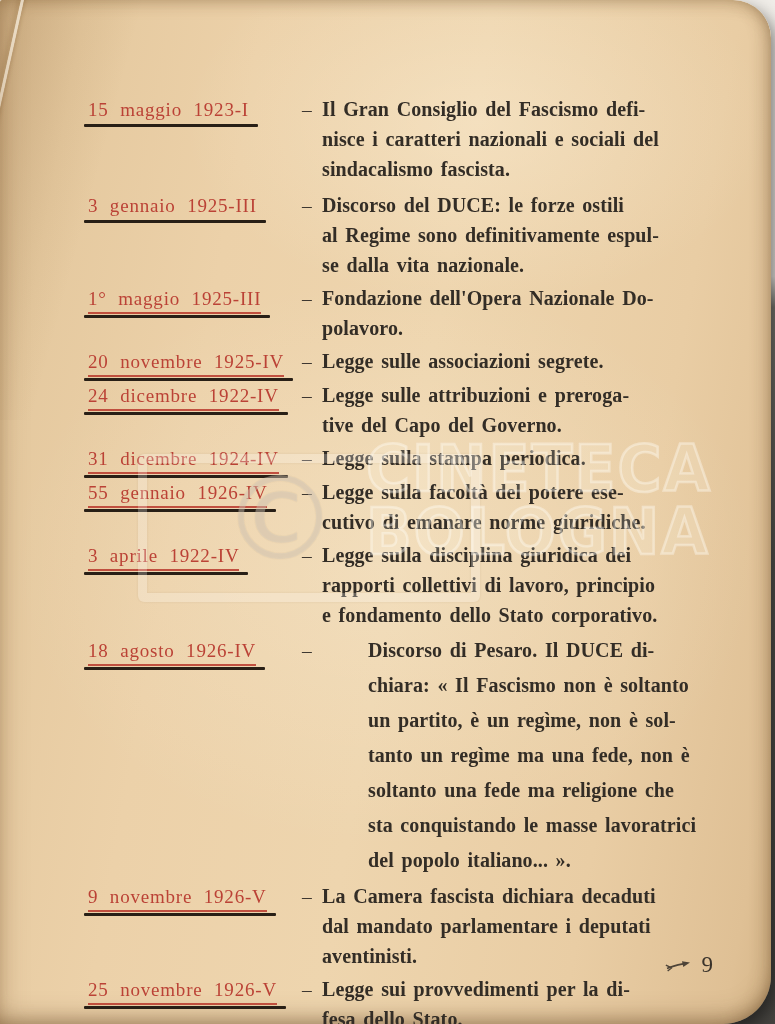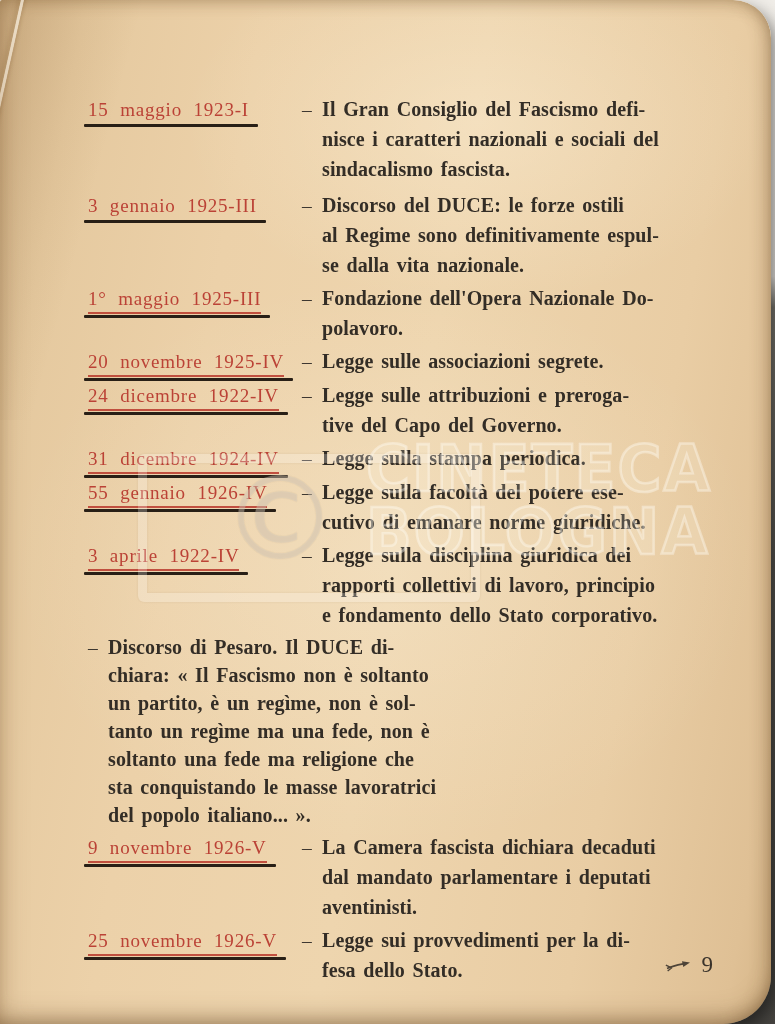--- a/index.html
+++ b/index.html
@@ -54,21 +54,21 @@
     background:#281f16;border-radius:1px;
   }
   .entry.u-single .date{border-bottom-color:transparent;text-align:right;}
   .entry.u-single .date::after{height:3.5px;bottom:-4px;}
   .dash-cell{width:20px;flex:0 0 20px;font-size:19.5px;color:#35302a;}
   .desc{
     width:352px;flex:0 0 352px;
     font-size:20px;line-height:30px;white-space:pre-line;
     letter-spacing:.1px;word-spacing:2.5px;color:#332d26;font-weight:bold;
   }
-  .entry.tight .desc{line-height:28px;}
+  .entry.tight .desc{line-height:35px;margin-left:46px;}
   .entry.gap6{margin-bottom:6px;}
   
   .watermark{
     position:absolute;left:130px;top:438px;width:610px;height:170px;
     pointer-events:none;z-index:5;
   }
   .wm-frame{
     position:absolute;left:8px;top:16px;width:324px;height:130px;
     border:9px solid rgba(255,252,246,.26);border-radius:6px;
     box-shadow:0 0 2px rgba(120,95,55,.15), inset 0 0 2px rgba(120,95,55,.15);
@@ -161,20 +161,23 @@
       <div class="entry">
     <div class="date-cell">
       <span class="date">3 aprile 1922-IV</span>
     </div>
     <div class="dash-cell">–</div>
     <div class="desc">Legge sulla disciplina giuridica dei
 rapporti collettivi di lavoro, principio
 e fondamento dello Stato corporativo.</div>
   </div>
       <div class="entry tight">
+    <div class="date-cell">
+      <span class="date">18 agosto 1926-IV</span>
+    </div>
     <div class="dash-cell">–</div>
     <div class="desc">Discorso di Pesaro. Il DUCE di-
 chiara: « Il Fascismo non è soltanto
 un partito, è un regìme, non è sol-
 tanto un regìme ma una fede, non è
 soltanto una fede ma religione che
 sta conquistando le masse lavoratrici
 del popolo italiano... ».</div>
   </div>
       <div class="entry">

